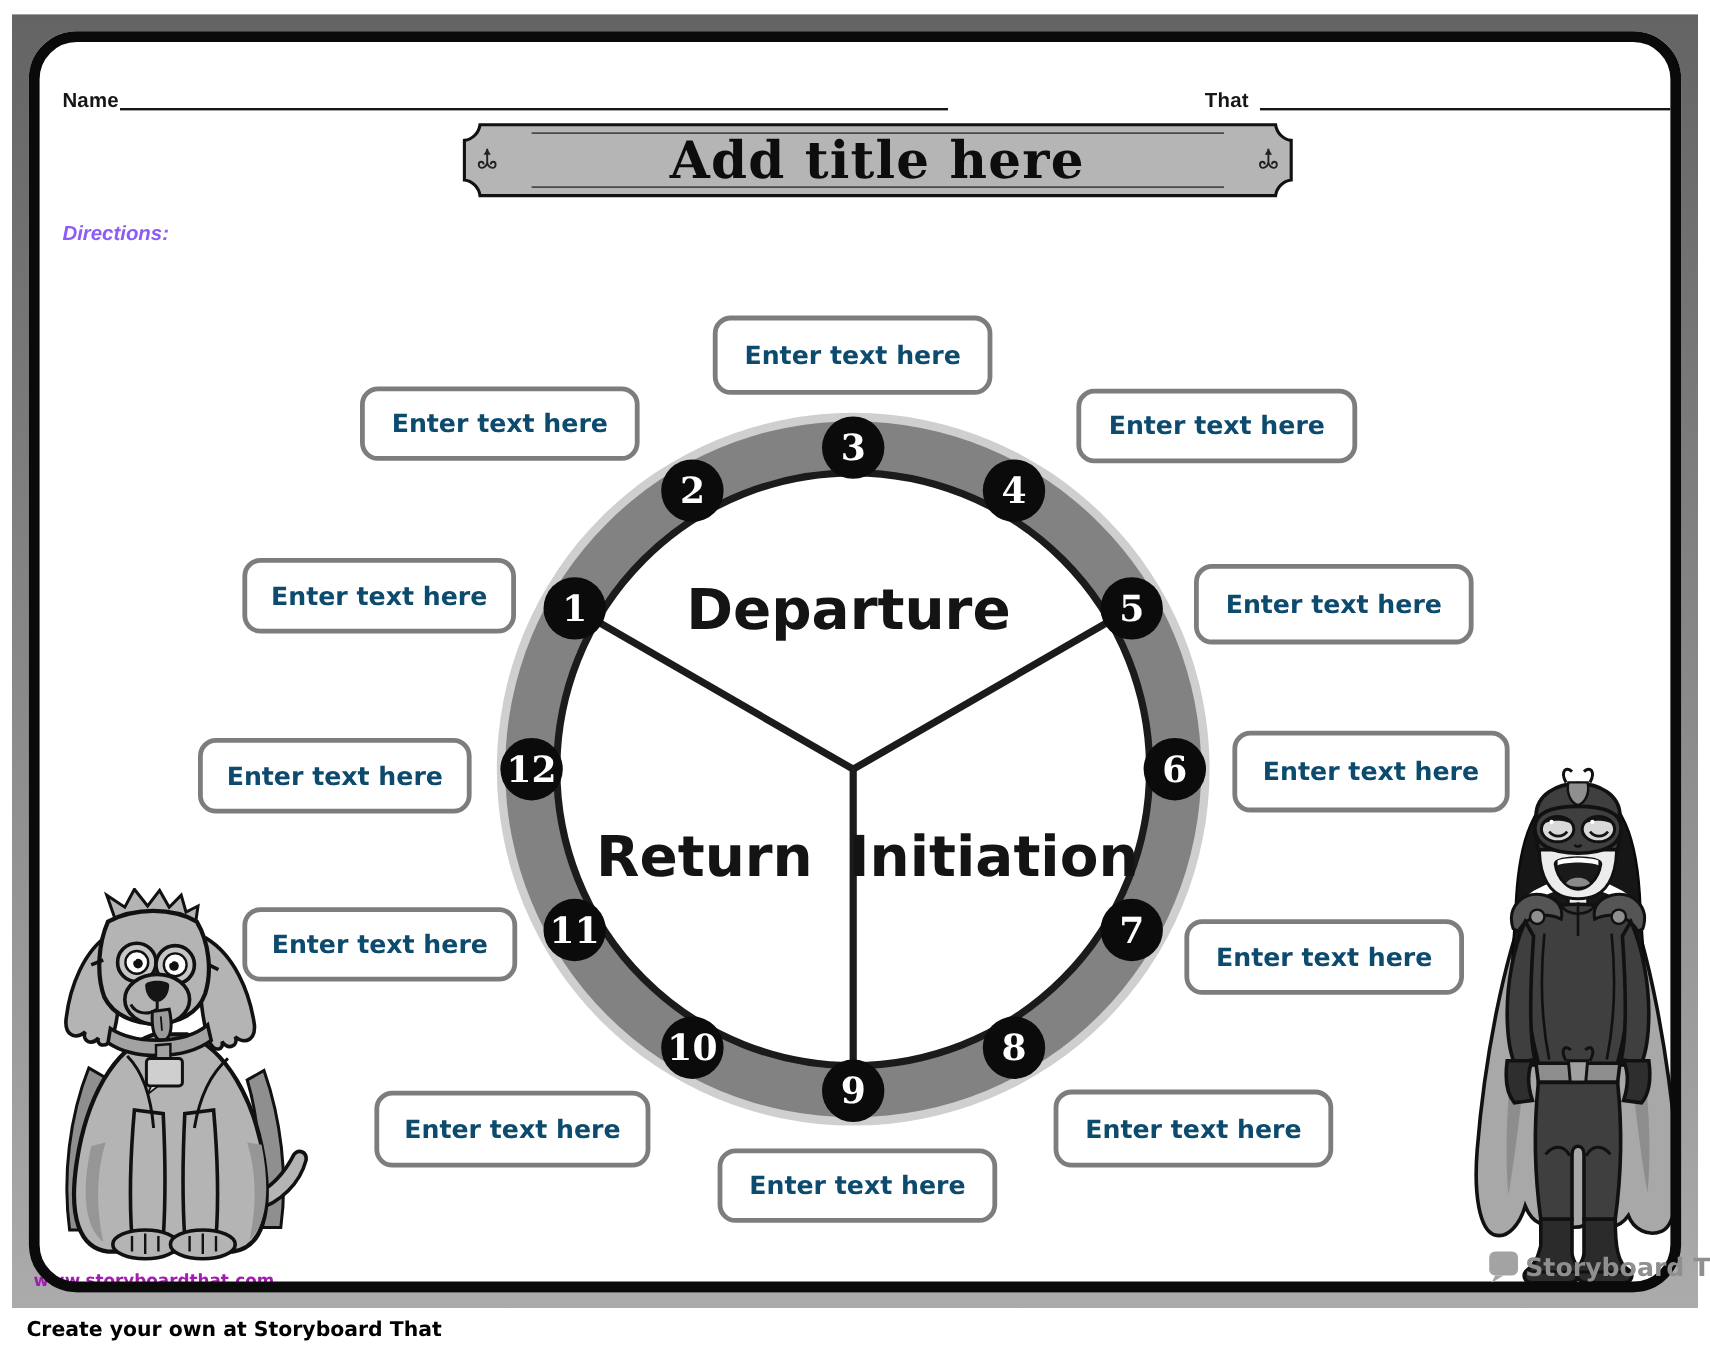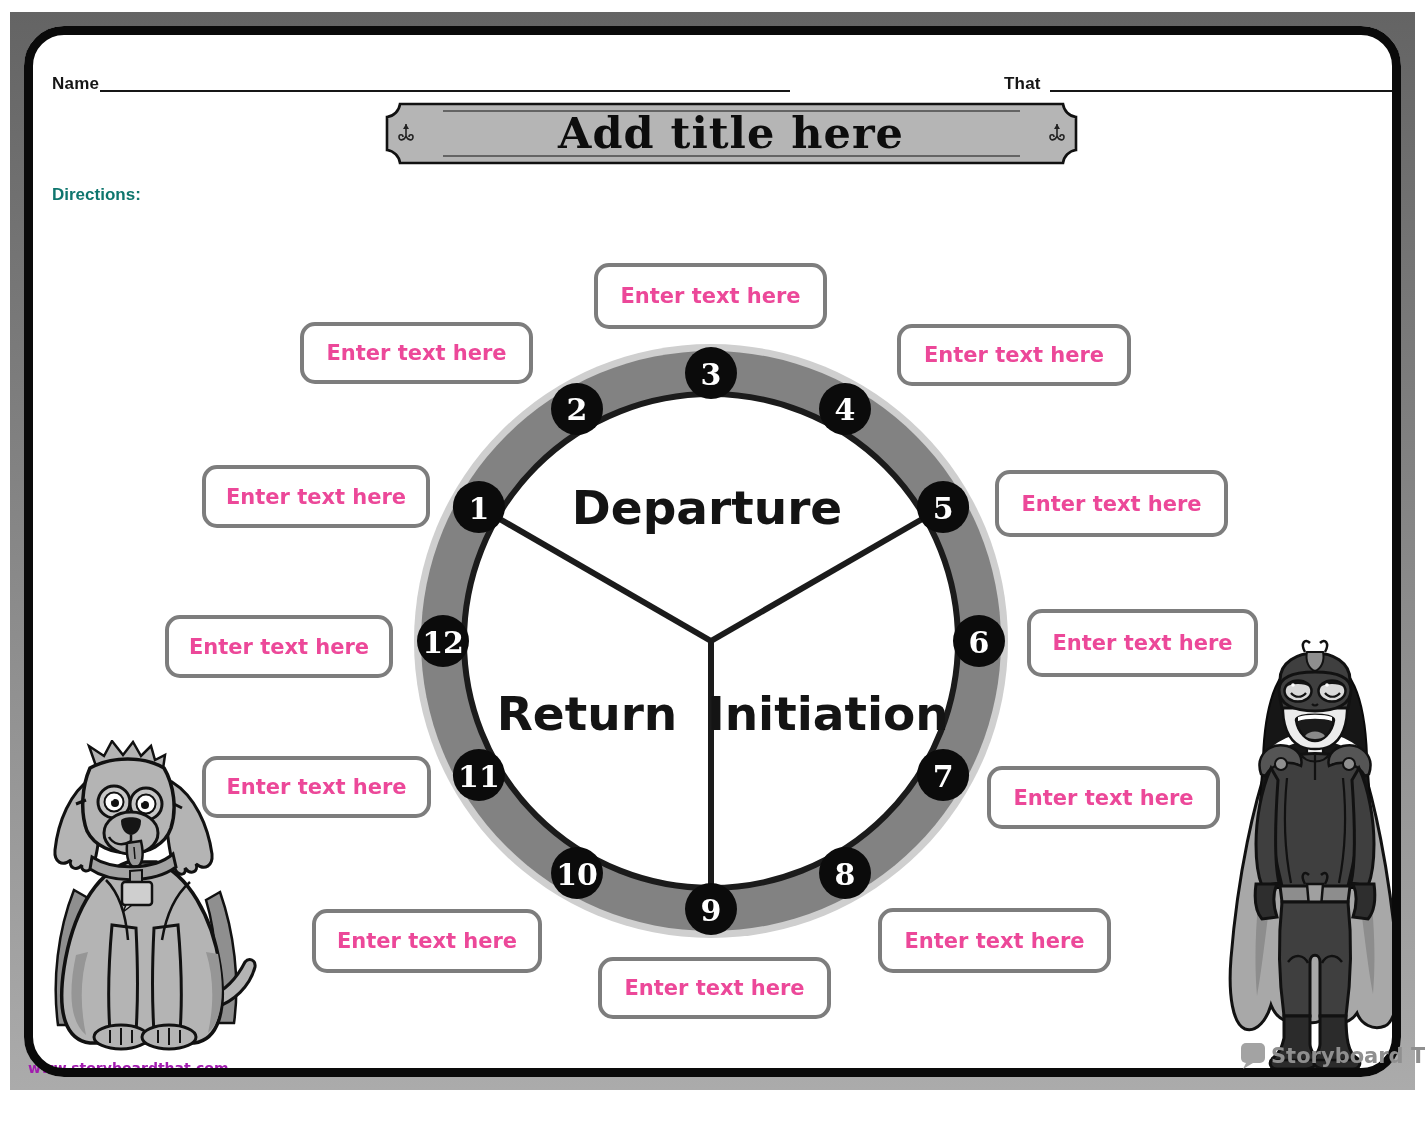--- a/index.html
+++ b/index.html
@@ -16,39 +16,39 @@
 
   .content{position:absolute;left:0;top:0;width:100%;height:100%;z-index:2;}
 
   
   .hdr-label{position:absolute;font-family:"Liberation Sans",sans-serif;font-weight:bold;
              font-size:17px;color:#161616;letter-spacing:.2px;}
   .hline{position:absolute;border-bottom:2px solid #161616;height:0;}
 
   
   .directions{position:absolute;left:52px;top:185px;font-family:"Liberation Sans",sans-serif;
-              font-weight:bold;font-size:17px;color:#0f766e;}
+              font-weight:bold;font-size:17px;color:#8b5cf6;font-style:italic;}
 
   
   .banner{position:absolute;left:385px;top:102px;width:693px;height:63px;}
   .banner text.title{font-family:"DejaVu Serif",serif;font-weight:bold;font-size:43px;
                      fill:#0d0d0d;letter-spacing:1px;}
 
   
   .wheel{position:absolute;left:405px;top:335px;width:612px;height:612px;}
   .wheel-label{font-family:"DejaVu Sans",sans-serif;font-weight:bold;font-size:47px;
                fill:#141414;text-anchor:middle;}
   .wheel-num{font-family:"DejaVu Serif",serif;font-weight:bold;font-size:30px;fill:#ffffff;
              text-anchor:middle;dominant-baseline:central;}
 
   
   .text-box{position:absolute;box-sizing:border-box;background:#fff;
             border:4px solid var(--box-border,#7d7d7d);border-radius:15px;
             display:flex;align-items:center;justify-content:center;}
-  .text-box span{font-family:"DejaVu Sans",sans-serif;font-weight:bold;font-size:21px;color:#ec4899;}
+  .text-box span{font-family:"DejaVu Sans",sans-serif;font-weight:bold;font-size:21px;color:#0c4a6e;}
 
   
   .watermark{position:absolute;left:28px;top:1060px;z-index:2;font-family:"DejaVu Sans",sans-serif;
              font-weight:bold;font-size:14px;color:#a21caf;}
   .logo{position:absolute;left:1240px;top:1042px;z-index:4;display:flex;align-items:center;gap:5px;}
   .logo-text{font-family:"DejaVu Sans",sans-serif;font-weight:bold;font-size:21px;color:#8f8f8f;
              white-space:nowrap;}
   .create-note{position:absolute;left:22px;top:1098px;z-index:2;font-family:"DejaVu Sans",sans-serif;
                font-weight:bold;font-size:17px;color:#000;}
 
@@ -297,20 +297,21 @@
           <circle cx="102" cy="57" r="1.8" fill="#fff"></circle>
       </g>
       <path d="M87,76 C89,78 91,78 93,76" stroke="#111" stroke-width="2" fill="none"></path>
       <g>
         <path d="M71,92 C71,85 109,85 109,92 C107,106 97,113 90,113 C83,113 73,106 71,92 Z" fill="#1a1a1a" stroke="#111" stroke-width="2.5"></path>
         <path d="M73,89 C81,86 99,86 107,89 L107,93 C99,90 81,90 73,93 Z" fill="#fff"></path>
         <path d="M80,108 C84,102 96,102 100,108 C96,112 84,112 80,108 Z" fill="#8a8a8a"></path>
       </g>
     </svg>
 
+    <div class="create-note">Create your own at Storyboard That</div>
   </div>
 
   <div class="watermark">www.storyboardthat.com</div>
 
   <div class="card-border"></div>
 
   <div class="logo">
     <svg width="26" height="28" viewBox="0 0 26 28">
       <rect x="1" y="1" width="24" height="20" rx="5" fill="#a3a3a3"></rect>
       <path d="M6,21 L3,27 L13,21 Z" fill="#a3a3a3"></path>

